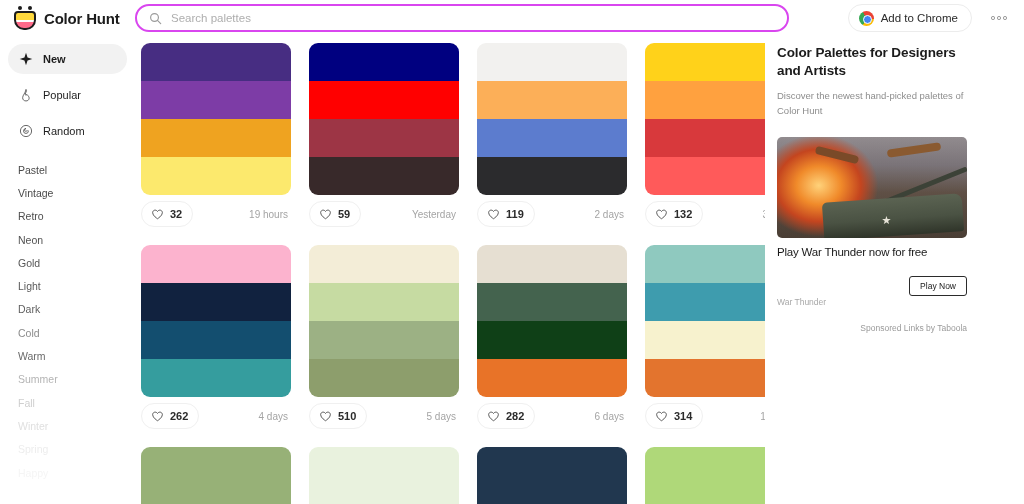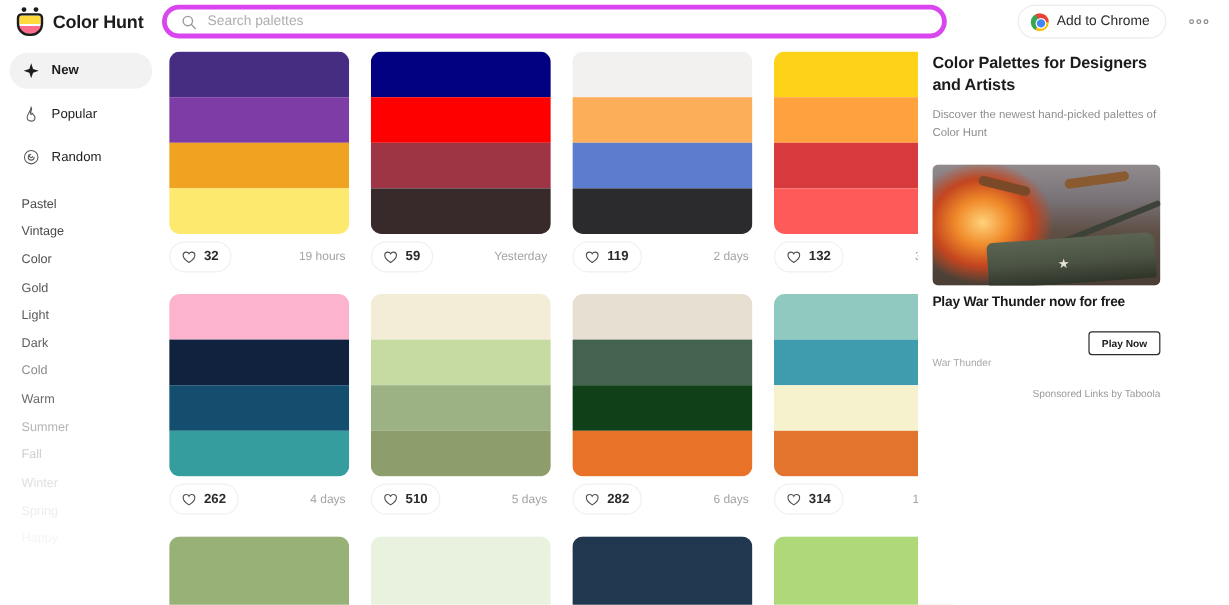--- a/index.html
+++ b/index.html
@@ -47,21 +47,21 @@
     font-size: 15px; font-weight: bold; color: #1c1c1c;
     letter-spacing: -0.2px;
   }
 
   .searchwrap {
     flex: 1;
     padding-right: 14px;
   }
   .searchbox {
     height: 28px;
-    border: 4px solid #d946ef;
+    border: 2px solid #d946ef;
     border-radius: 14px;
     background: #fff;
     display: flex; align-items: center;
     padding: 0 12px; gap: 9px;
     width: 654px;
   }
   .searchbox input {
     border: none; outline: none;
     font-family: "Liberation Sans", sans-serif;
     font-size: 11.5px; color: #3c3c3c;
@@ -218,33 +218,33 @@
   }
   .ad-img .plane {
     position: absolute; width: 44px; height: 8px;
     background: #7a4a28; border-radius: 4px;
     transform: rotate(14deg);
   }
   .ad-img .plane.p1 { left: 20%; top: 14%; }
   .ad-img .plane.p2 { left: 58%; top: 9%; width: 54px; background:#8a5a30; transform: rotate(-8deg); }
   .ad-title {
     margin-top: 8px;
-    font-size: 11.5px; font-weight: bold; color: #1a1a1a;
+    font-size: 11.5px; font-weight: normal; color: #1a1a1a;
     letter-spacing: -0.2px; cursor: pointer;
   }
   .ad-row {
     margin-top: 7px;
     display: flex; align-items: center; justify-content: space-between;
     width: 190px;
   }
   .ad-brand { font-size: 8.5px; color: #a8a8a8; margin-top: 32px; }
   .ad-cta {
     border: 1px solid #2b2b2b;
     border-radius: 3px;
-    font-size: 8.5px; font-weight: bold; color: #1a1a1a;
+    font-size: 8.5px; font-weight: normal; color: #1a1a1a;
     padding: 4px 10px; background: #fff; cursor: pointer;
   }
   .ad-credit {
     margin-top: 16px; width: 190px;
     text-align: right;
     font-size: 8.5px; color: #9a9a9a; cursor: pointer;
   }
 </style>
 </head>
 <body>
@@ -309,21 +309,22 @@
         <path d="M13.5 10 A3.5 3.5 0 1 1 10 6.5 A2 2 0 1 0 11.8 9.2" fill="none" stroke="#5a5a5a" stroke-width="1.3" stroke-linecap="round"></path>
       </svg>
     </span>
     <span class="nav-label">Random</span>
   </div>
 
 
   <div class="tags">
     <div class="tag-item" style="color:#4a4a4a">Pastel</div>
     <div class="tag-item" style="color:#4a4a4a">Vintage</div>
-    <div class="tag-item" style="color:#4e4e4e">Color</div>
+    <div class="tag-item" style="color:#4e4e4e">Retro</div>
+    <div class="tag-item" style="color:#525252">Neon</div>
     <div class="tag-item" style="color:#565656">Gold</div>
     <div class="tag-item" style="color:#5a5a5a">Light</div>
     <div class="tag-item" style="color:#606060">Dark</div>
     <div class="tag-item" style="color:#8c8c8c">Cold</div>
     <div class="tag-item" style="color:#6a6a6a">Warm</div>
     <div class="tag-item" style="color:#b4b4b4">Summer</div>
     <div class="tag-item" style="color:#cfcfcf">Fall</div>
     <div class="tag-item" style="color:#e0e0e0">Winter</div>
     <div class="tag-item" style="color:#ededed">Spring</div>
     <div class="tag-item" style="color:#f5f5f5">Happy</div>

